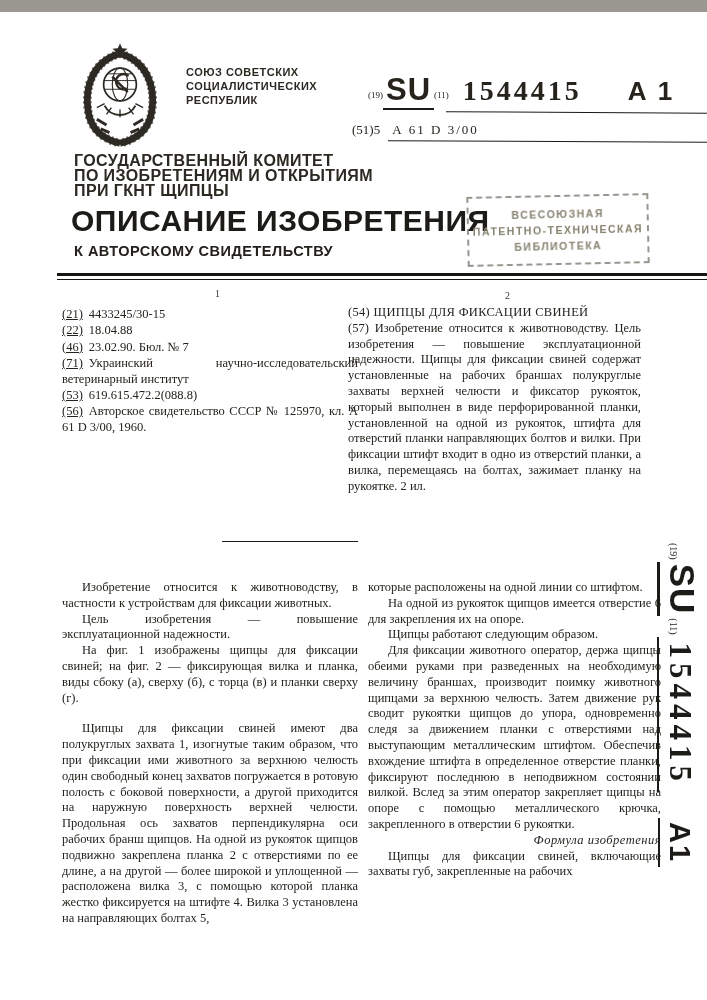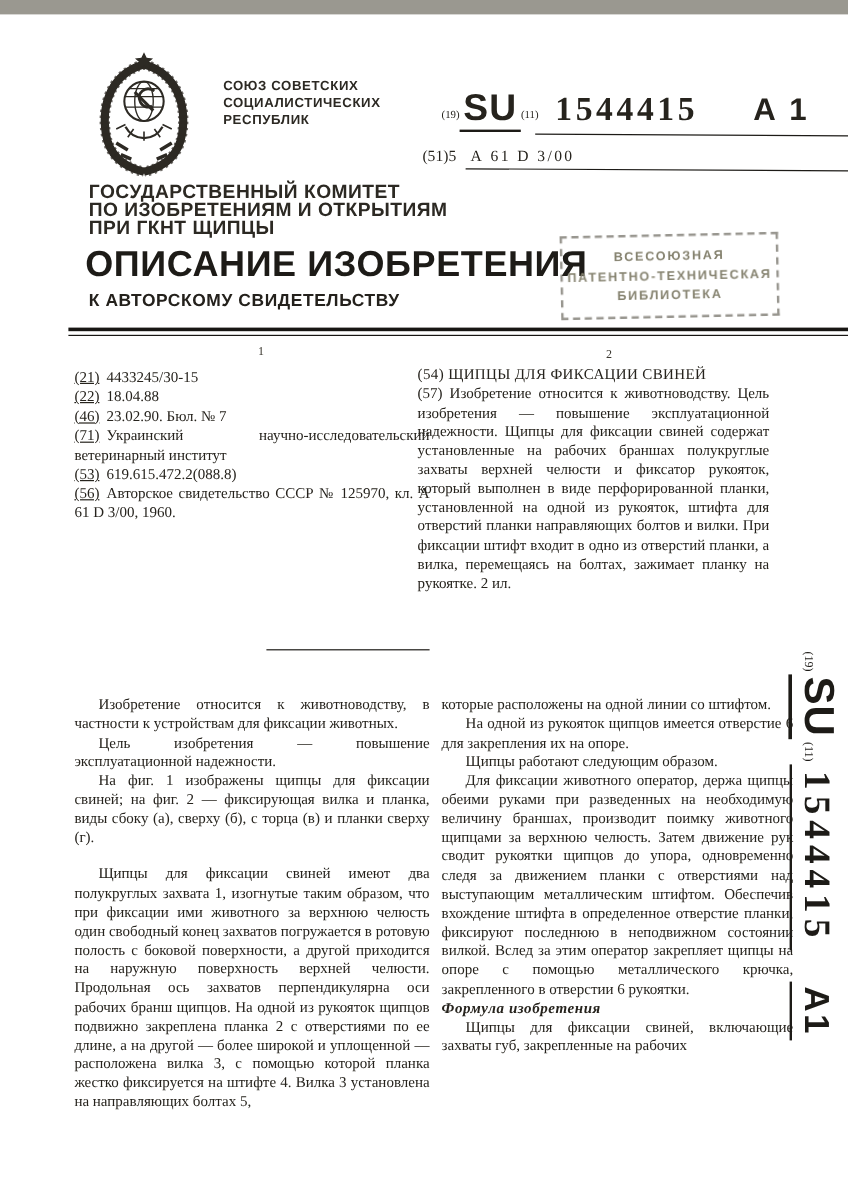--- a/index.html
+++ b/index.html
@@ -45,21 +45,21 @@
   .bib .code{padding-right:6px;text-decoration:underline;}
   .biblio-left{left:62px;top:295px;width:296px;}
   .biblio-right{left:348px;top:293px;width:293px;}
   .abstract-title{letter-spacing:.3px;}
   .abstract-body{margin-top:1px;}
   .mid-rule{left:222px;top:529px;width:136px;height:0;border-top:1.5px solid #1d1b17;}
   .body-left{left:62px;top:568px;width:296px;}
   .body-right{left:368px;top:568px;width:293px;}
   .col p.ind{text-indent:1.6em;}
   .col p.gap{margin-top:15px;}
-  .formula-h{margin-top:22px;text-align:left;font-style:italic;letter-spacing:.5px;font-weight:bold;}
+  .formula-h{margin-top:22px;text-align:right;font-style:italic;letter-spacing:.5px;}
   .formula-t{margin-top:14px;text-indent:1.6em;}
 
   
   .side-id{
     left:702px;top:531px;width:332px;height:72px;
     transform:rotate(90deg);transform-origin:0 0;
     display:flex;align-items:baseline;white-space:nowrap;color:#1d1b17;
   }
   .side-id .tiny{font-size:10px;}
   .side-id .su{font-size:35px;font-weight:bold;font-family:"Liberation Sans",sans-serif;border-bottom:3px solid #1d1b17;padding:0 2px 2px 2px;margin:0 2px;letter-spacing:1px;}

